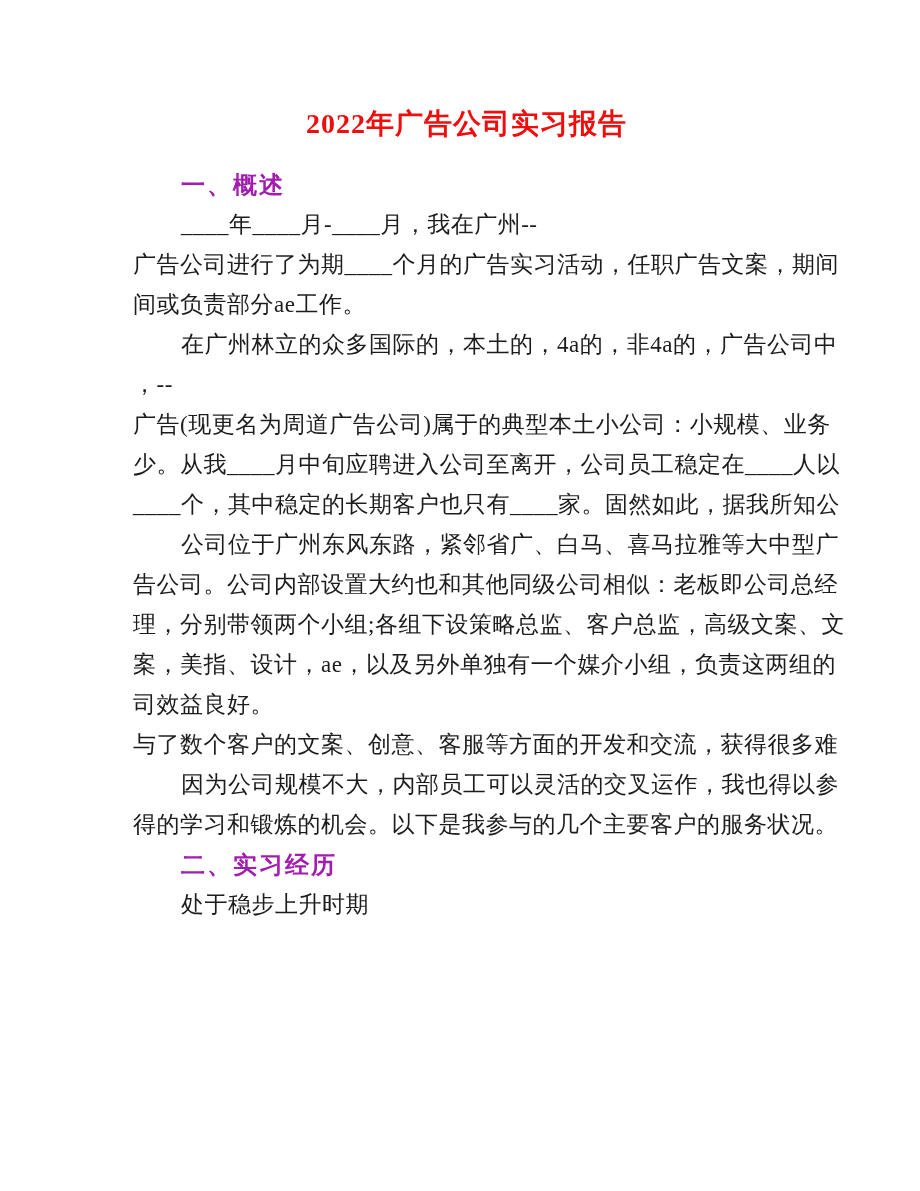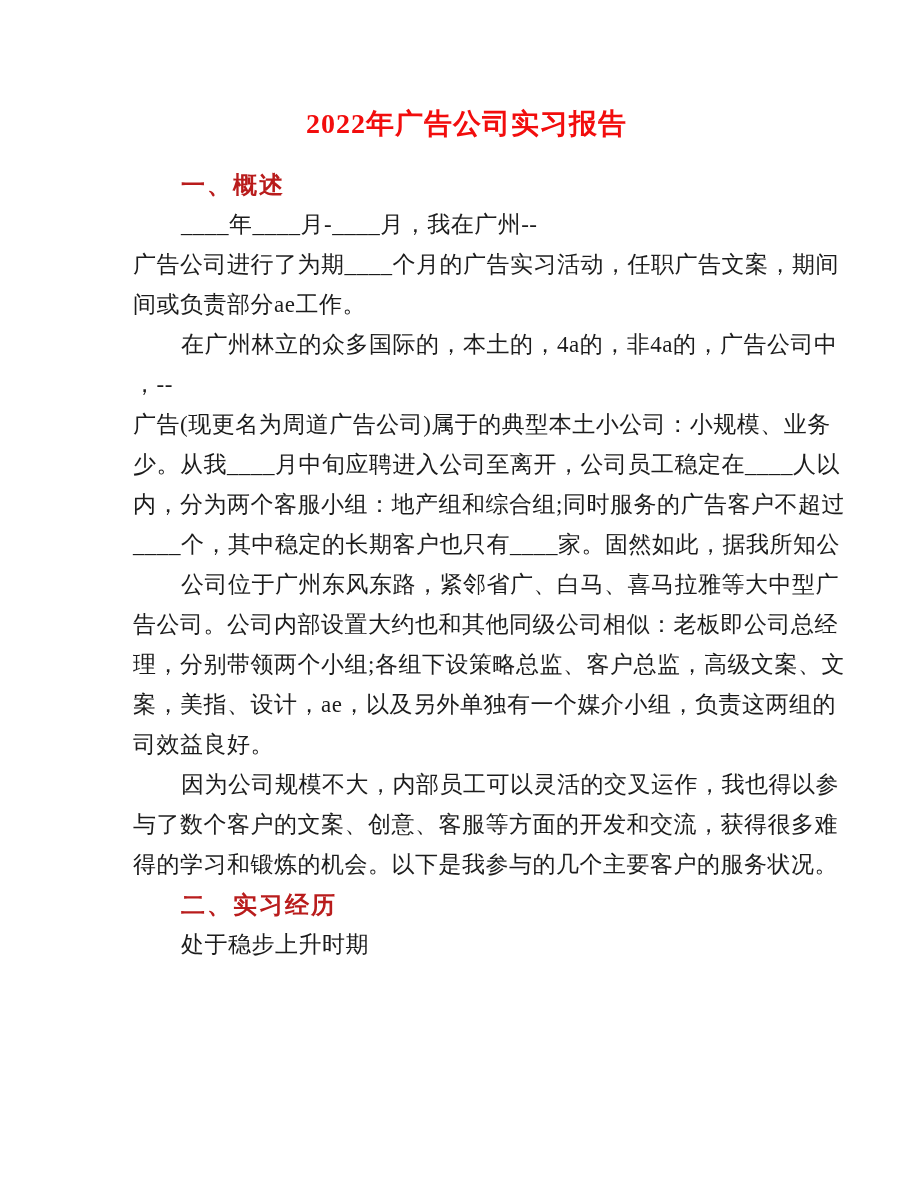--- a/index.html
+++ b/index.html
@@ -35,21 +35,21 @@
   }
   .line {
     height: 40px;
     line-height: 40px;
     font-size: 23px;
     letter-spacing: 0.5px;
     white-space: pre;
   }
   .line.heading {
     font-weight: bold;
-    color: #b91c1c;
+    color: #a21caf;
     font-size: 24px;
     letter-spacing: 2px;
     padding-left: 48px;
   }
   .line.indent {
     padding-left: 48px;
   }
   .page-footer {
     position: absolute;
     top: 1106px;
@@ -71,29 +71,28 @@
     <div class="doc-title" style="color: rgb(242, 13, 13);">2022年广告公司实习报告</div>
     <div class="doc-body">
         <div class="line heading">一、概述</div>
         <div class="line indent">____年____月-____月，我在广州--</div>
         <div class="line flush">广告公司进行了为期____个月的广告实习活动，任职广告文案，期间</div>
         <div class="line flush">间或负责部分ae工作。</div>
         <div class="line indent">在广州林立的众多国际的，本土的，4a的，非4a的，广告公司中</div>
         <div class="line flush">，--</div>
         <div class="line flush">广告(现更名为周道广告公司)属于的典型本土小公司：小规模、业务</div>
         <div class="line flush">少。从我____月中旬应聘进入公司至离开，公司员工稳定在____人以</div>
-        <div class="line flush">内，分为两个客服小组：地产组和综合组;同时服务的广告客户不超过</div>
         <div class="line flush">____个，其中稳定的长期客户也只有____家。固然如此，据我所知公</div>
         <div class="line indent">公司位于广州东风东路，紧邻省广、白马、喜马拉雅等大中型广</div>
         <div class="line flush">告公司。公司内部设置大约也和其他同级公司相似：老板即公司总经</div>
         <div class="line flush">理，分别带领两个小组;各组下设策略总监、客户总监，高级文案、文</div>
         <div class="line flush">案，美指、设计，ae，以及另外单独有一个媒介小组，负责这两组的</div>
         <div class="line flush">司效益良好。</div>
+        <div class="line flush">与了数个客户的文案、创意、客服等方面的开发和交流，获得很多难</div>
         <div class="line indent">因为公司规模不大，内部员工可以灵活的交叉运作，我也得以参</div>
-        <div class="line flush">与了数个客户的文案、创意、客服等方面的开发和交流，获得很多难</div>
         <div class="line flush">得的学习和锻炼的机会。以下是我参与的几个主要客户的服务状况。</div>
         <div class="line heading">二、实习经历</div>
         <div class="line indent">处于稳步上升时期</div>
       </div>
   </div>
   <div class="page-footer">
     <span>第1页 共7页</span>
   </div>
 </div>
 

